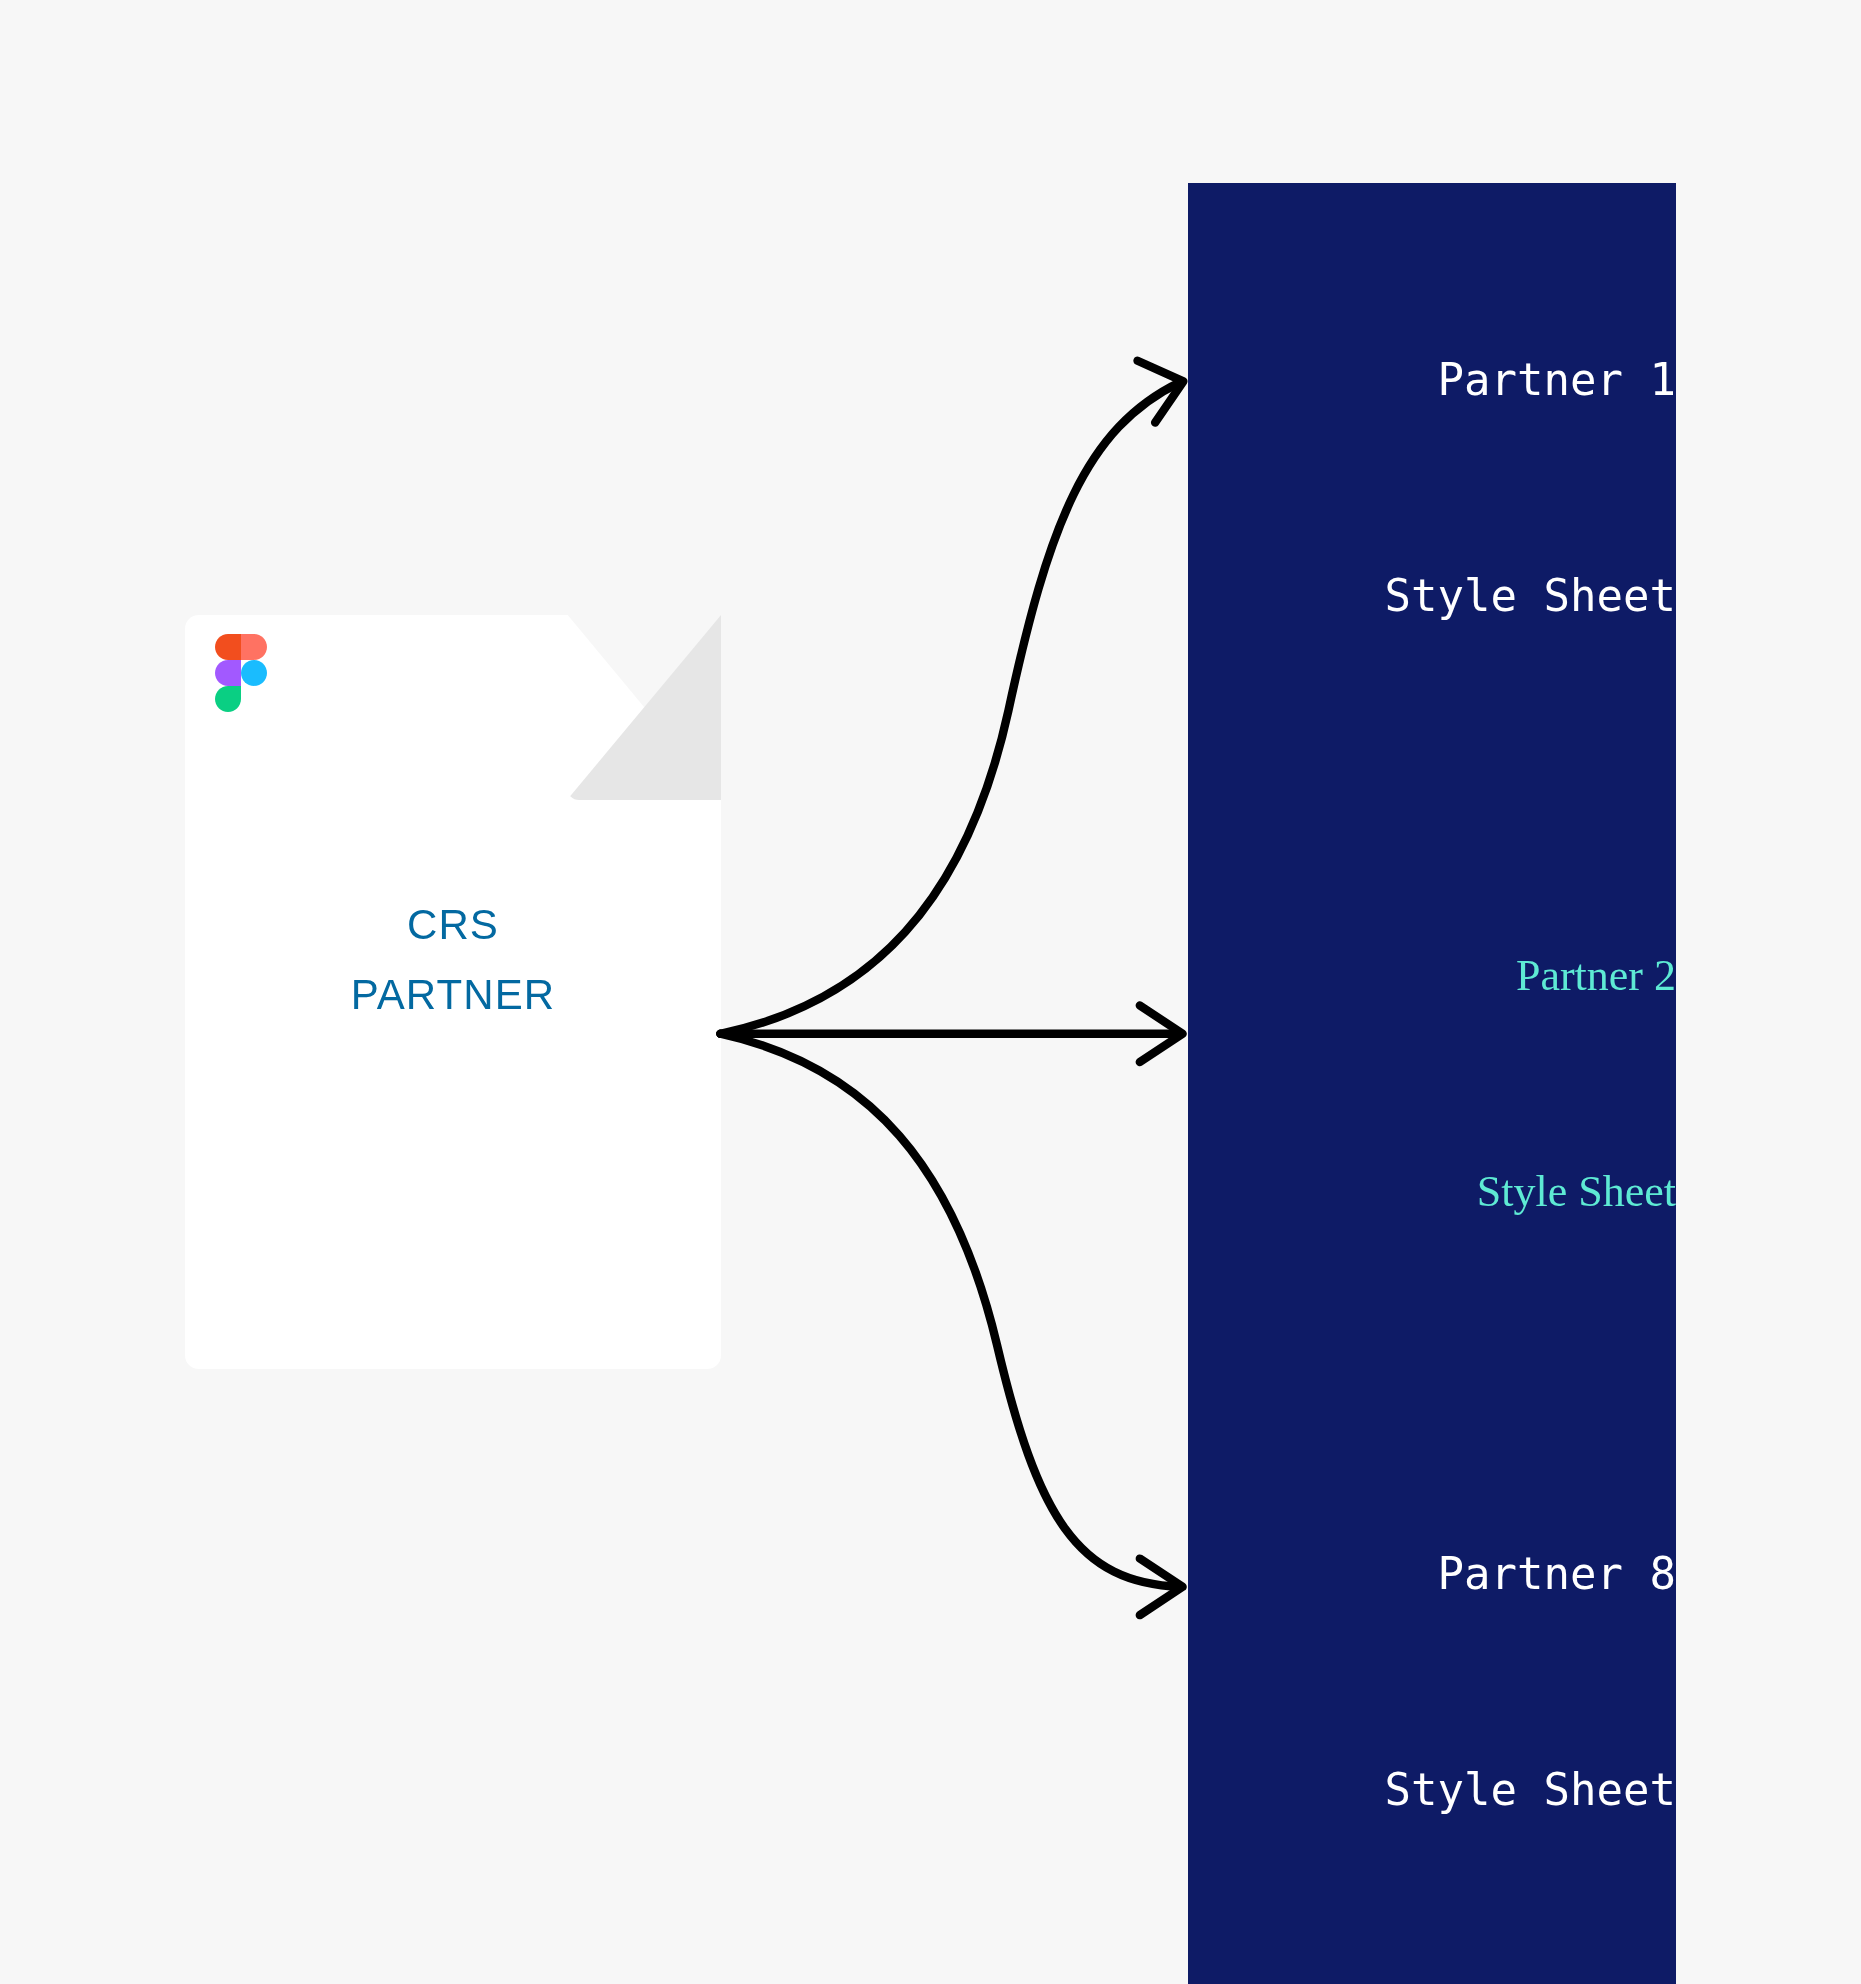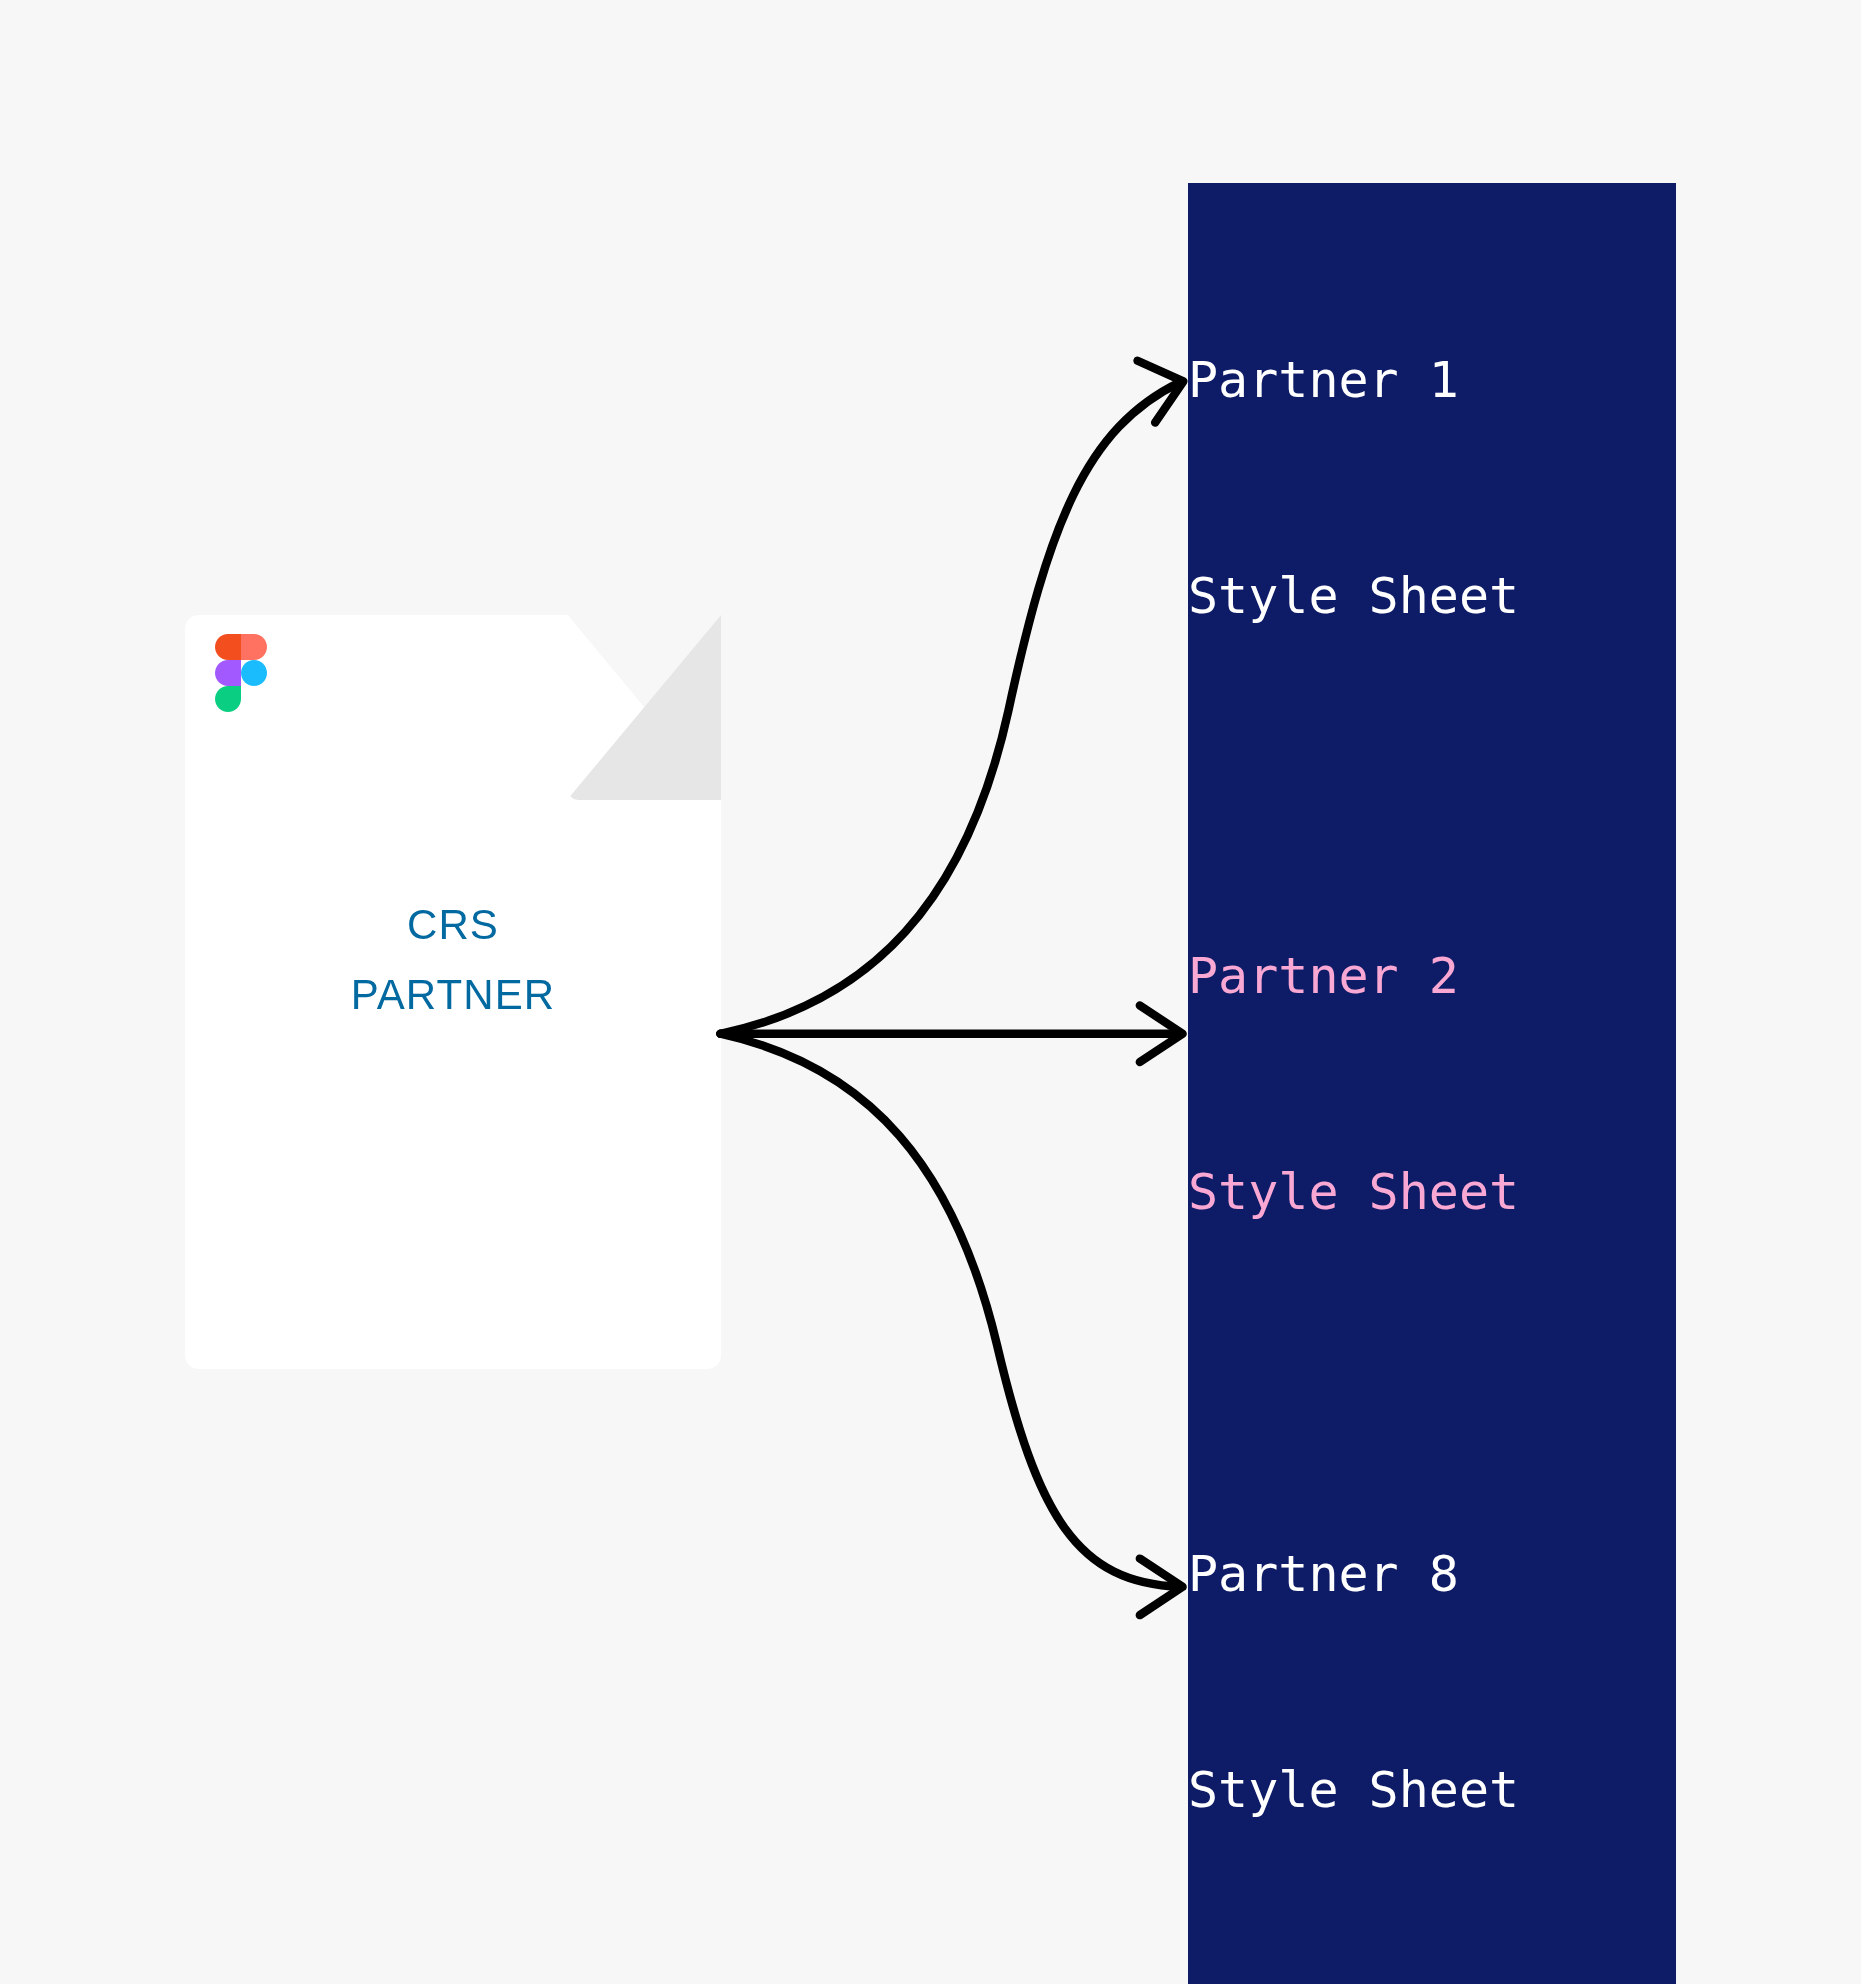--- a/index.html
+++ b/index.html
@@ -85,23 +85,23 @@
 
   
   .partner-card {
     position: absolute;
     width: 488px;
   }
   .card-header {
     background: #0e1b66;
     color: #ffffff;
     font-family: "DejaVu Sans Mono", "Liberation Mono", monospace;
-    font-size: 50px;
+    font-size: 44px;
     line-height: 72px;
-    text-align: left;
+    text-align: right;
     padding: 17px 0 18.3px 0;
     letter-spacing: 0px;
     white-space: pre;
   }
   .card-body {
     background: #ffffff;
     border: 0.8px solid #dcdcdc;
     border-top: none;
     height: 243px;
     position: relative;
@@ -175,21 +175,21 @@
     <div class="card-body" style="background: rgb(255, 255, 255); border-color: rgb(220, 220, 220);">
       <div class="swatches">
         <div class="swatch s0" style="background:#7b92f5"></div>
         <div class="swatch s1" style="background:#2c4df5"></div>
         <div class="swatch s2" style="background:#111d80"></div>
       </div>
     </div>
   </div>
 
   <div class="partner-card" id="card-partner-2">
-    <div class="card-header" style="background: rgb(14, 27, 102); color: #f9a8d4;">
+    <div class="card-header" style="background: rgb(14, 27, 102); color: #5eead4; font-family: Liberation Serif, serif;">
       <div>Partner 2</div>
       <div>Style Sheet</div>
     </div>
     <div class="card-body" style="background: rgb(255, 255, 255); border-color: rgb(220, 220, 220);">
       <div class="swatches">
         <div class="swatch s0" style="background:#d81217"></div>
         <div class="swatch s1" style="background:#f5ae12"></div>
         <div class="swatch s2" style="background:#fbdfa3"></div>
       </div>
     </div>

